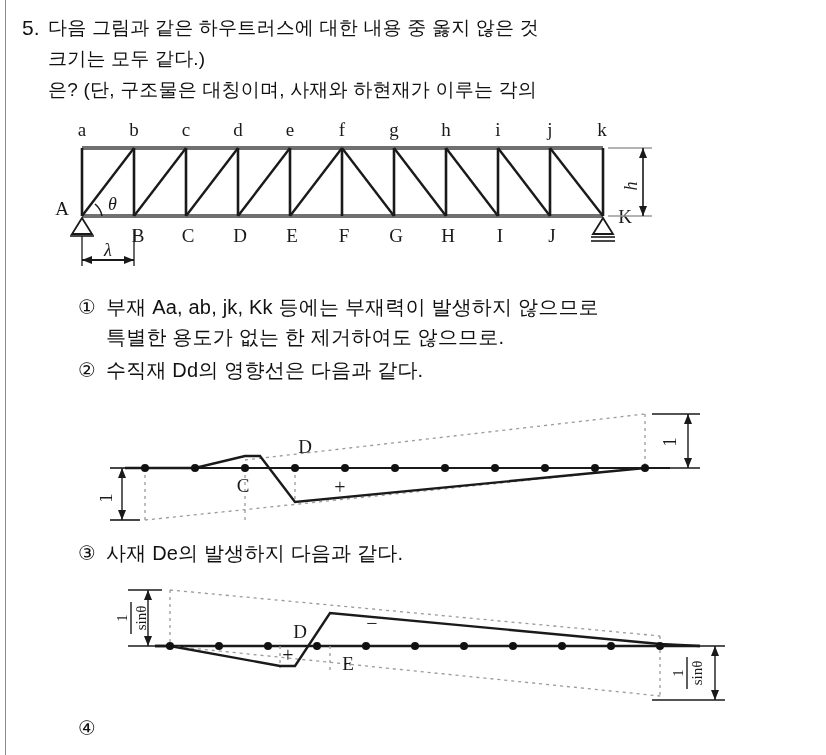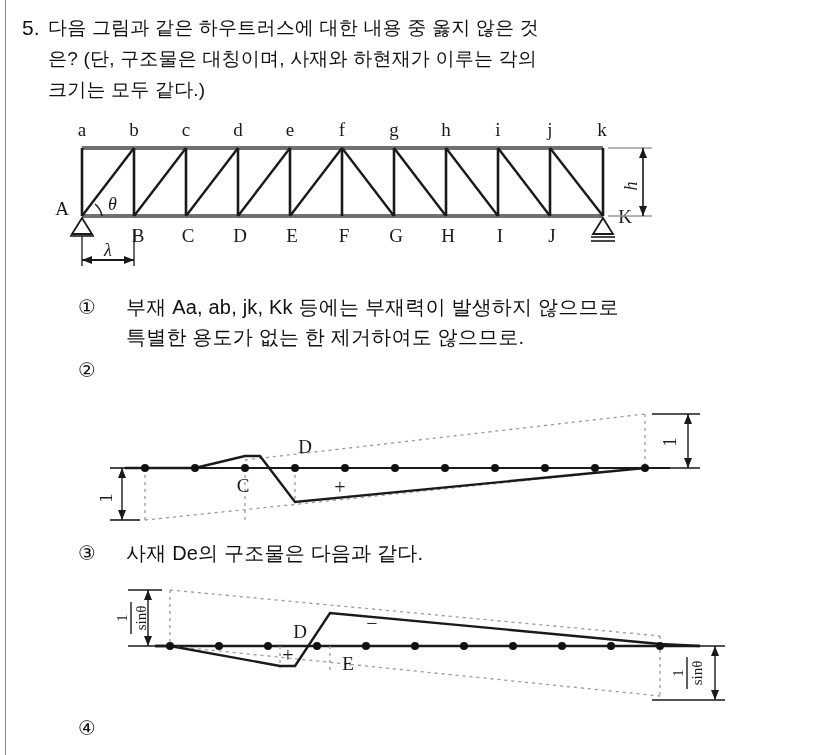--- a/index.html
+++ b/index.html
@@ -18,21 +18,21 @@
   .stem{position:absolute;left:22px;top:12px;width:780px;}
   .stem-row{display:flex;align-items:flex-start;}
   .stem-num{font-size:21px;line-height:31px;width:26px;flex:0 0 26px;}
   .stem-body{font-size:19px;line-height:31px;letter-spacing:0.2px;}
   .stem-body div{white-space:nowrap;}
 
   
   .opt{position:absolute;display:flex;align-items:flex-start;}
   .opt-mark{font-size:20px;line-height:30px;width:28px;flex:0 0 28px;}
   .opt-text{font-size:20px;line-height:30px;letter-spacing:0.2px;}
-  .opt-text div{white-space:nowrap;margin-left:20px;}
+  .opt-text div{white-space:nowrap;}
 
   
   .fig{position:absolute;}
   .fig svg{display:block;}
   text{font-family:"Liberation Serif","DejaVu Serif",serif;fill:#1a1a1a;}
   .lbl{font-size:19px;}
   .lbl-it{font-size:18px;font-style:italic;}
   .sign{font-size:20px;}
   .frac-num{font-size:15px;}
   .frac-den{font-size:15px;}
@@ -42,22 +42,22 @@
 
 <div id="page">
 
   <div class="leftrule"></div>
 
   <div class="stem">
     <div class="stem-row">
       <div class="stem-num">5.</div>
       <div class="stem-body">
         <div>다음 그림과 같은 하우트러스에 대한 내용 중 옳지 않은 것</div>
+        <div>크기는 모두 같다.)</div>
         <div>은? (단, 구조물은 대칭이며, 사재와 하현재가 이루는 각의</div>
-        <div>크기는 모두 같다.)</div>
       </div>
     </div>
   </div>
 
   <div class="fig" style="left:40px;top:118px;">
     <svg width="620" height="152" viewBox="0 0 620 152">
       <g>
         <text class="lbl" x="42" y="18" text-anchor="middle">a</text>
         <text class="lbl" x="94" y="18" text-anchor="middle">b</text>
         <text class="lbl" x="146" y="18" text-anchor="middle">c</text>
@@ -151,20 +151,23 @@
   <div class="opt" style="left:78px;top:292px;width:730px;">
     <div class="opt-mark">①</div>
     <div class="opt-text">
       <div>부재 Aa, ab, jk, Kk 등에는 부재력이 발생하지 않으므로</div>
       <div>특별한 용도가 없는 한 제거하여도 않으므로.</div>
     </div>
   </div>
 
   <div class="opt" style="left:78px;top:355px;width:730px;">
     <div class="opt-mark">②</div>
+    <div class="opt-text">
+      <div>수직재 Dd의 영향선은 다음과 같다.</div>
+    </div>
   </div>
 
   <div class="fig" style="left:100px;top:398px;">
     <svg width="640" height="140" viewBox="0 0 640 140">
 
       <line x1="25" y1="70" x2="570" y2="70" stroke="#1a1a1a" stroke-width="1.8"></line>
 
       <g stroke="#9a9a9a" stroke-width="1.3" stroke-dasharray="3,4" fill="none">
         <line x1="45" y1="70" x2="45" y2="122"></line>
         <line x1="145" y1="70" x2="145" y2="122"></line>
@@ -212,21 +215,21 @@
         <polygon points="588,16 584,26 592,26" fill="#1a1a1a"></polygon>
         <polygon points="588,70 584,60 592,60" fill="#1a1a1a"></polygon>
         <text class="lbl" x="576" y="44" text-anchor="middle" transform="rotate(-90 576 44)">1</text>
       </g>
     </svg>
   </div>
 
   <div class="opt" style="left:78px;top:538px;width:730px;">
     <div class="opt-mark">③</div>
     <div class="opt-text">
-      <div>사재 De의 구조물은 다음과 같다.</div>
+      <div>사재 De의 발생하지 다음과 같다.</div>
     </div>
   </div>
 
   <div class="fig" style="left:100px;top:578px;">
     <svg width="660" height="136" viewBox="0 0 660 136">
 
       <line x1="55" y1="68" x2="600" y2="68" stroke="#1a1a1a" stroke-width="2.6"></line>
 
       <g stroke="#9a9a9a" stroke-width="1.3" stroke-dasharray="3,4" fill="none">
         <line x1="70" y1="12" x2="70" y2="68"></line>

